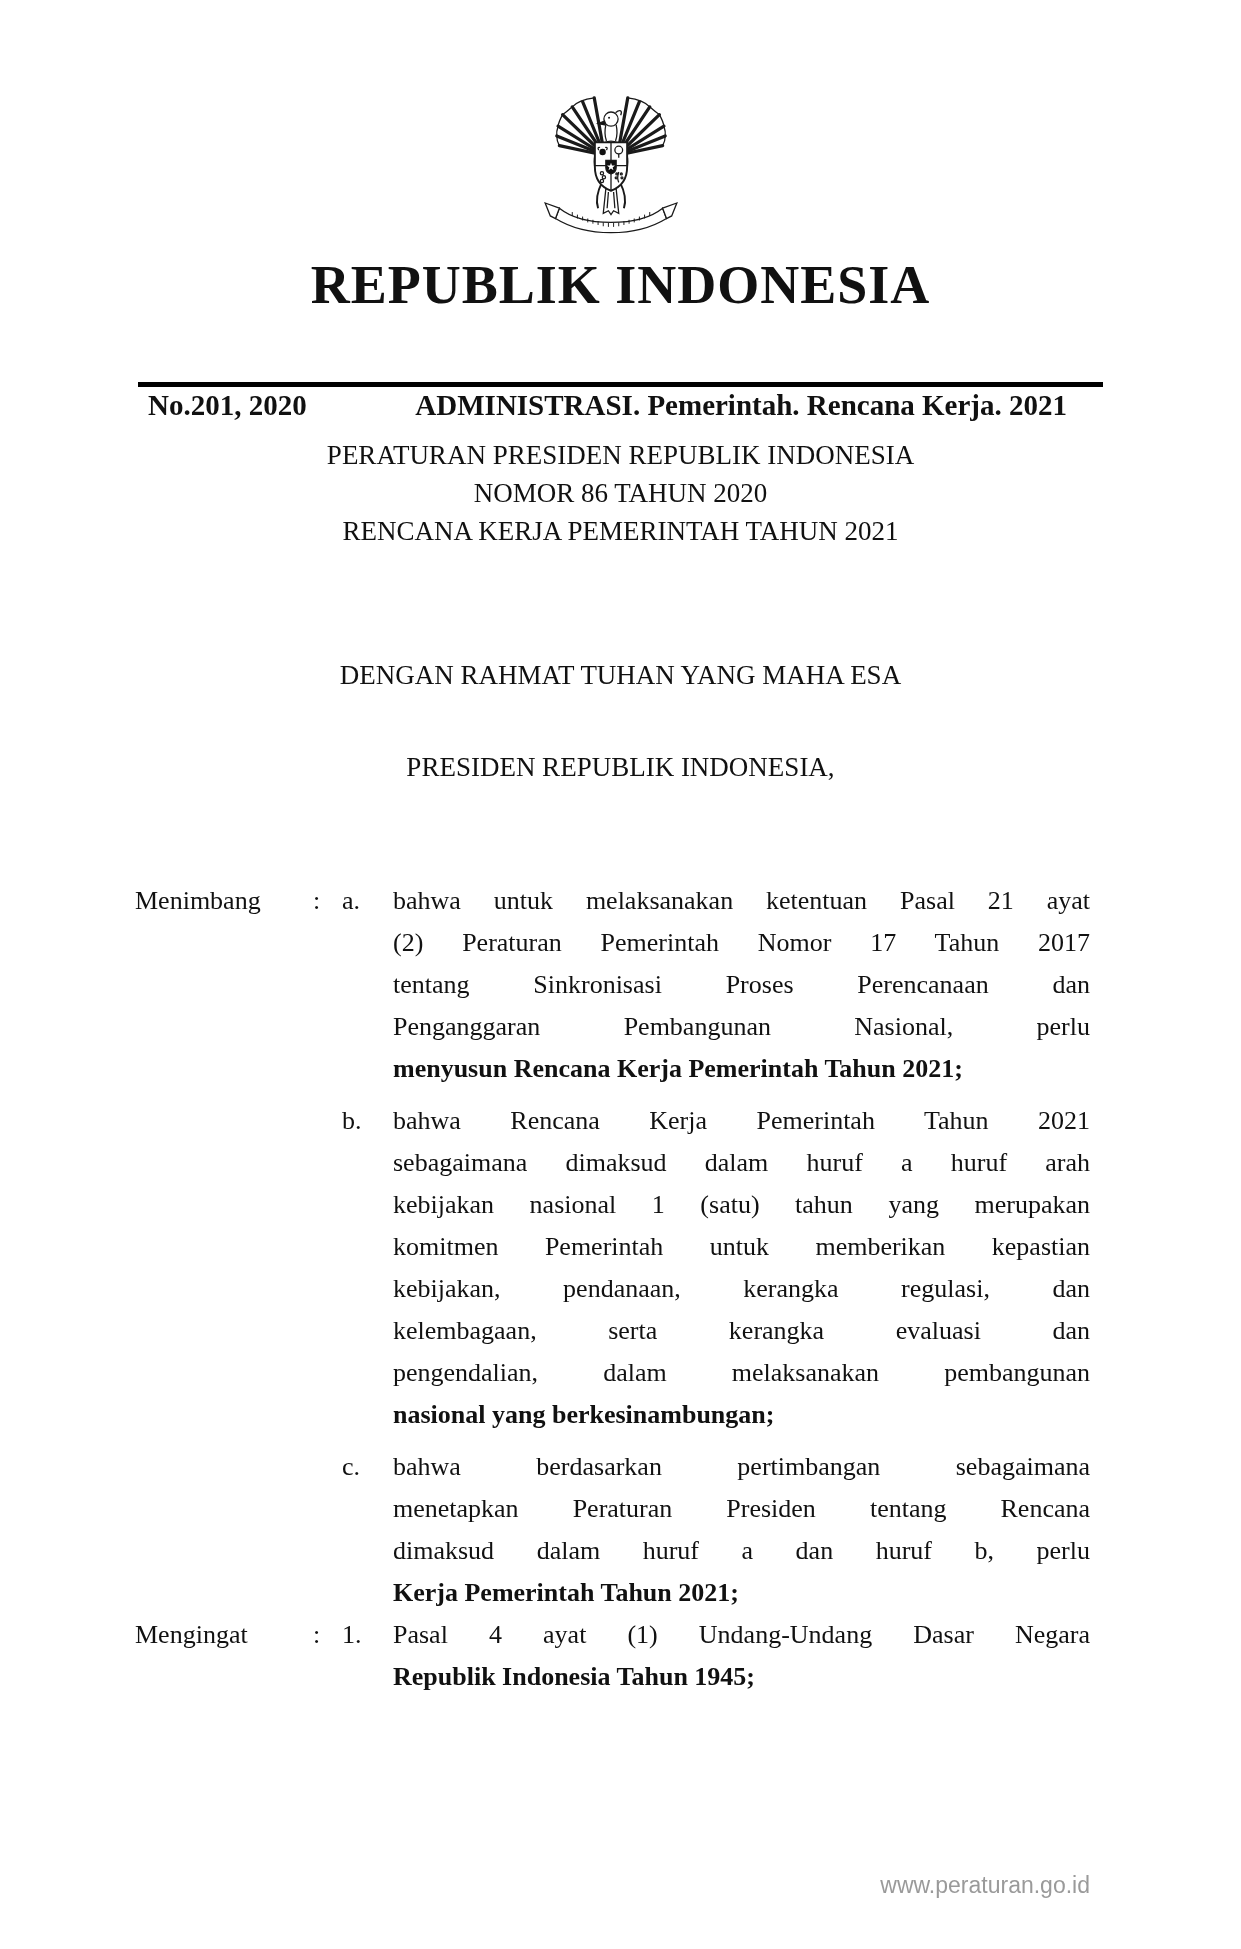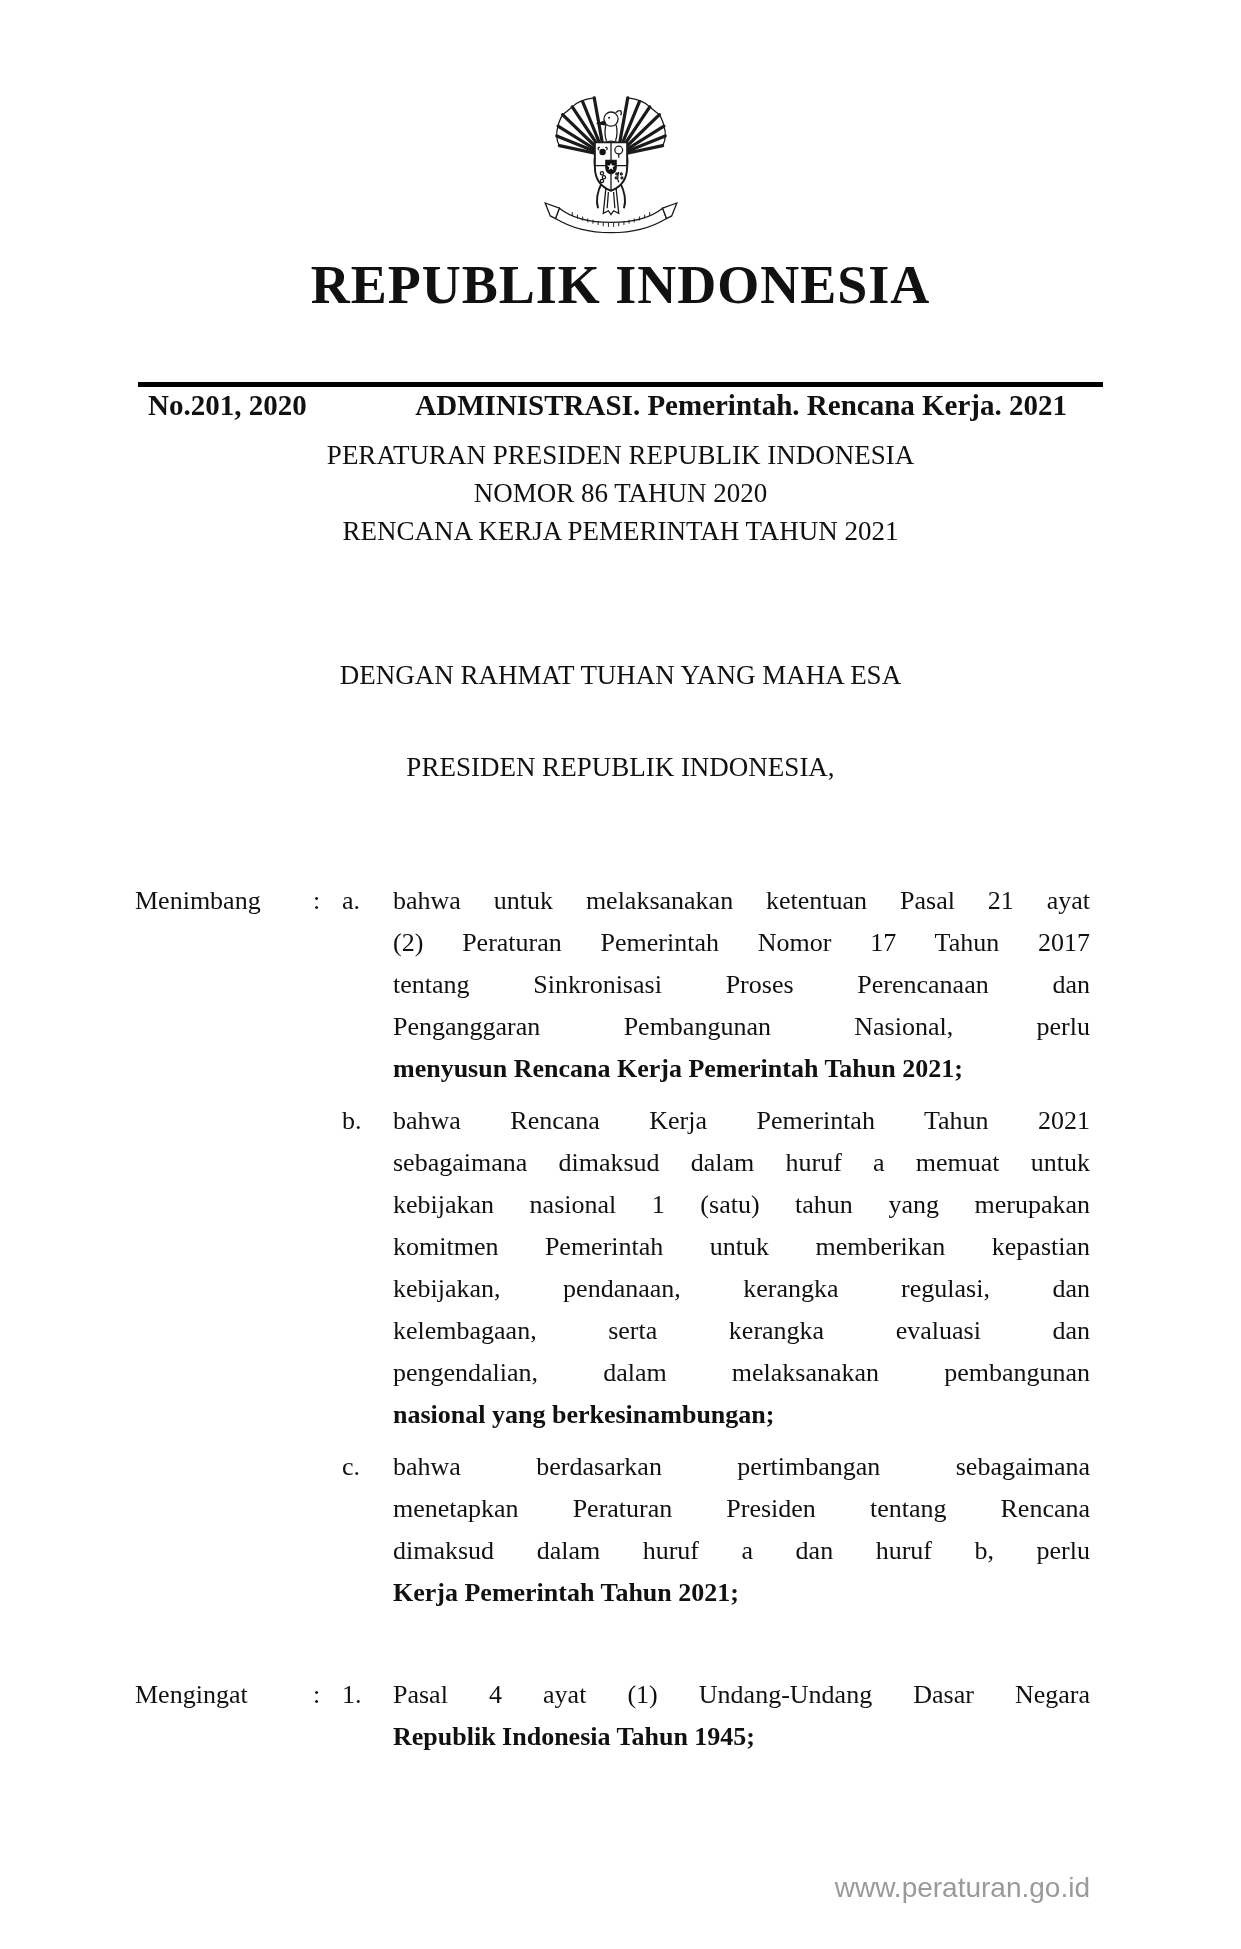--- a/index.html
+++ b/index.html
@@ -62,37 +62,37 @@
   .invocation { top: 660px; }
   .authority  { top: 752px; }
   .sections {
     position: absolute;
     left: 135px; top: 880px;
     width: 958px;
     font-size: 26px;
     line-height: 42px;
   }
   .section-row { display: flex; align-items: flex-start; }
-  .section-row + .section-row { margin-top: 60px; }
+  .section-row + .section-row { }
   .sec-label { width: 178px; flex: none; }
   .sec-colon { width: 29px; flex: none; }
   .sec-items { flex: none; width: 748px; }
   .item { display: flex; align-items: flex-start; }
   .item + .item { margin-top: 10px; }
   .item-marker { width: 51px; flex: none; }
   .item-lines { width: 697px; flex: none; text-align: justify; }
   .bline { text-align-last: justify; }
   .bline.last { text-align-last: left; font-weight: bold; }
   .footer {
     position: absolute;
     left: 0; top: 1872px;
     width: 1090px;
     text-align: right;
     font-family: "Liberation Sans", "DejaVu Sans", sans-serif;
-    font-size: 28px;
+    font-size: 23px;
     color: #9a9a9a;
   }
 </style>
 </head>
 <body>
 
 <div class="page">
 
   <div class="emblem">
     <svg viewBox="0 0 220 240">
@@ -198,21 +198,21 @@
               <div class="bline">(2) Peraturan Pemerintah Nomor 17 Tahun 2017</div>
               <div class="bline">tentang Sinkronisasi Proses Perencanaan dan</div>
               <div class="bline">Penganggaran Pembangunan Nasional, perlu</div>
               <div class="bline last">menyusun Rencana Kerja Pemerintah Tahun 2021;</div>
             </div>
           </div>
           <div class="item">
             <div class="item-marker">b.</div>
             <div class="item-lines">
               <div class="bline">bahwa Rencana Kerja Pemerintah Tahun 2021</div>
-              <div class="bline">sebagaimana dimaksud dalam huruf a memuat untuk</div>
+              <div class="bline">sebagaimana dimaksud dalam huruf a huruf arah</div>
               <div class="bline">kebijakan nasional 1 (satu) tahun yang merupakan</div>
               <div class="bline">komitmen Pemerintah untuk memberikan kepastian</div>
               <div class="bline">kebijakan, pendanaan, kerangka regulasi, dan</div>
               <div class="bline">kelembagaan, serta kerangka evaluasi dan</div>
               <div class="bline">pengendalian, dalam melaksanakan pembangunan</div>
               <div class="bline last">nasional yang berkesinambungan;</div>
             </div>
           </div>
           <div class="item">
             <div class="item-marker">c.</div>

